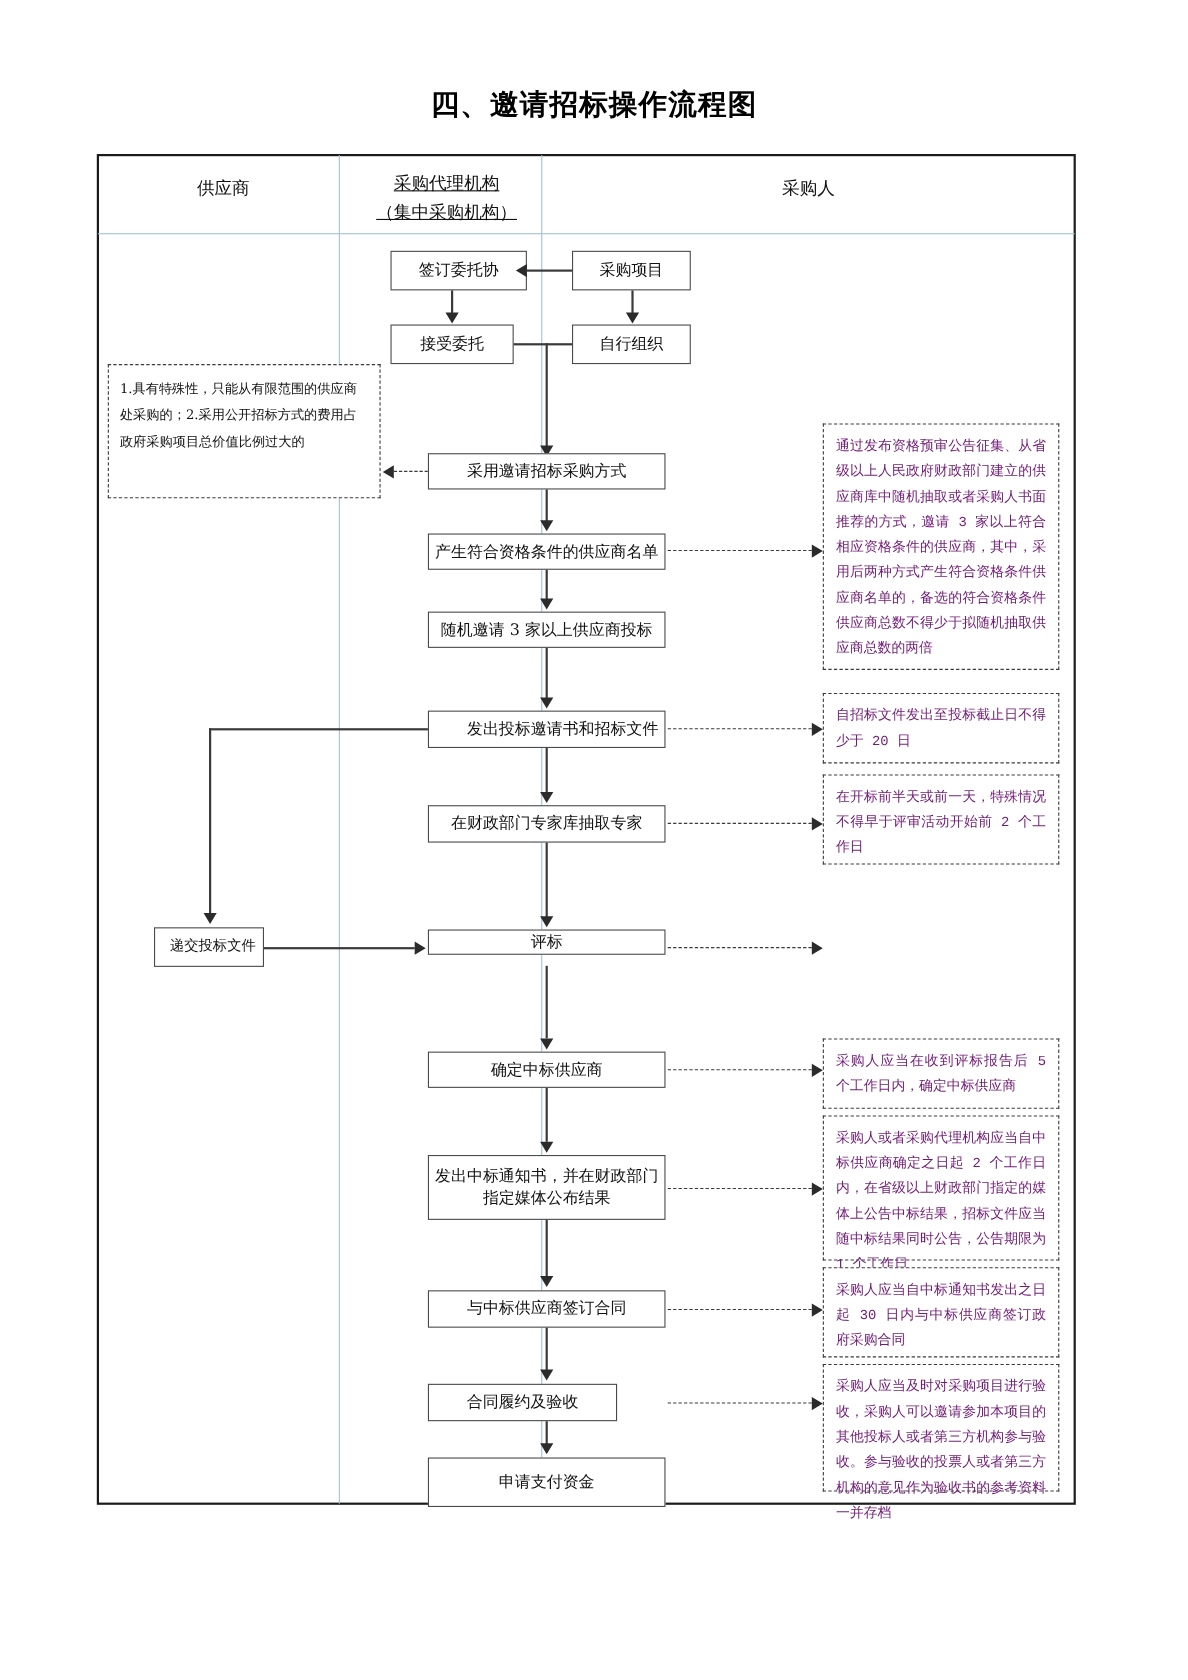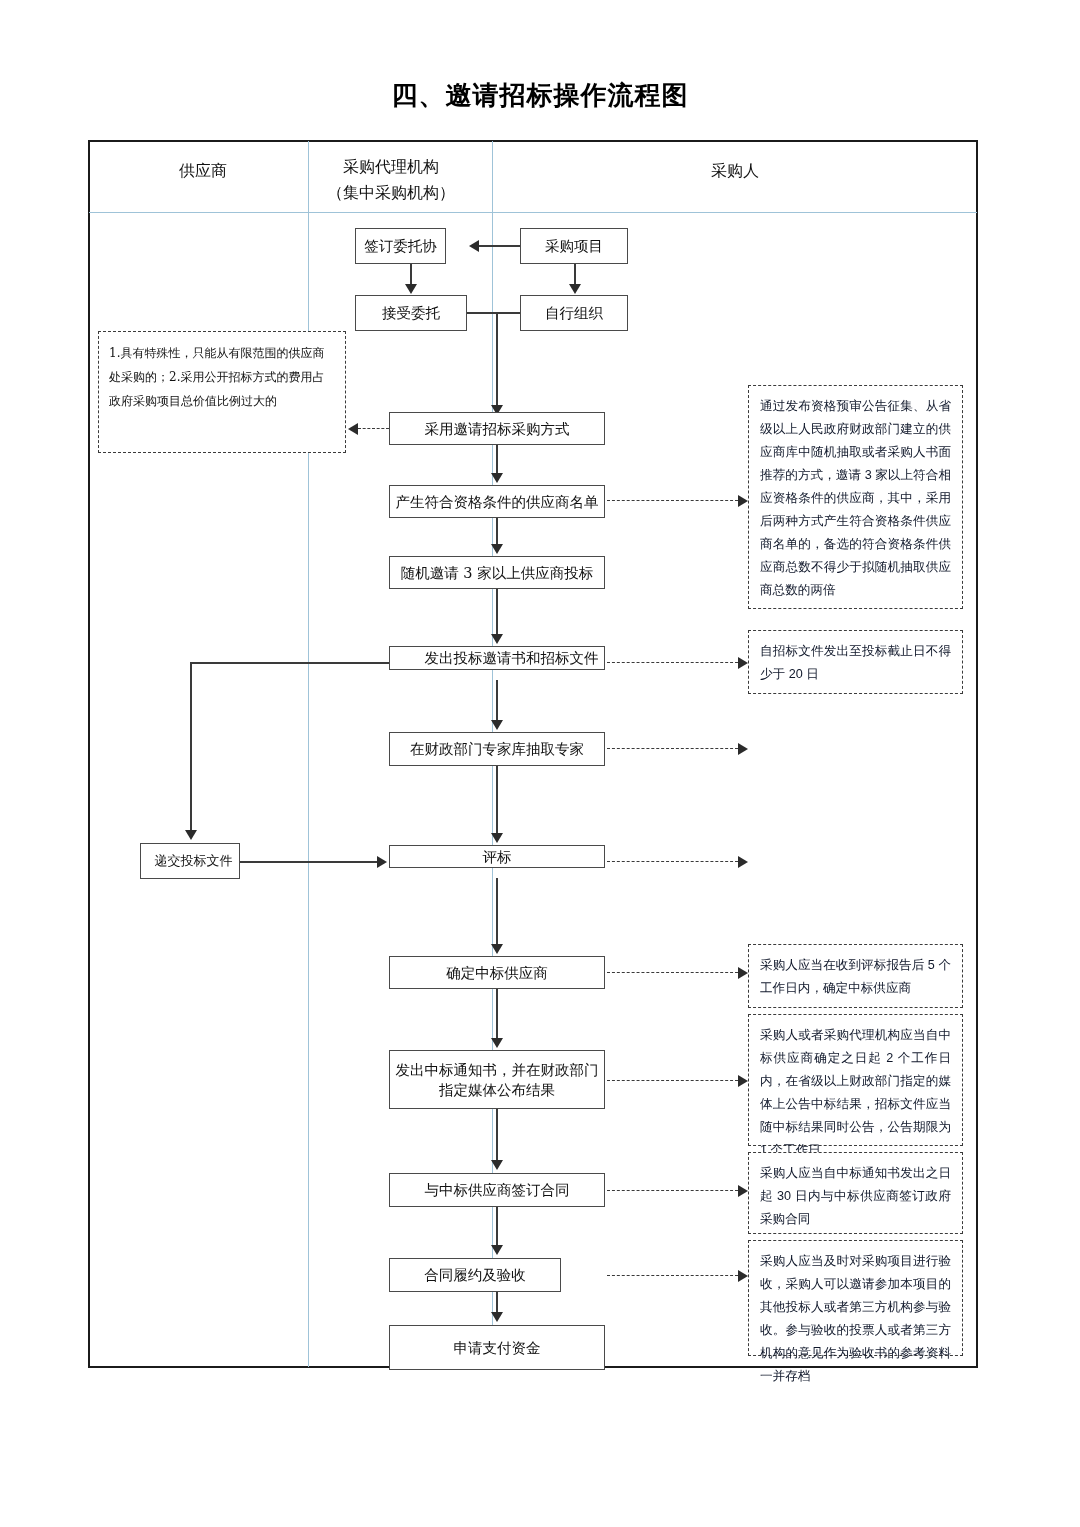--- a/index.html
+++ b/index.html
@@ -20,22 +20,22 @@
   .colhead{position:absolute;text-align:center;font-size:16px;line-height:26px;
            font-family:"DejaVu Serif","Liberation Serif",serif;color:#111;}
 
   .node{position:absolute;box-sizing:border-box;border:1.6px solid #4a4a4a;
         background:#ffffff;display:flex;align-items:center;justify-content:center;
         text-align:center;font-size:14.5px;line-height:20px;color:#111;
         font-family:"DejaVu Serif","Liberation Serif",serif;padding:2px 4px;}
 
   .note{position:absolute;box-sizing:border-box;border:1.6px dashed #3b3b3b;
         background:#ffffff;padding:9px 11px 7px 11px;
-        font-size:12.6px;line-height:23px;color:#0f172a;text-align:justify;
-        font-family:Liberation Sans, sans-serif;}
+        font-size:12.6px;line-height:23px;color:#701a75;text-align:justify;
+        font-family:Liberation Mono, monospace;}
 
   .note-left{position:absolute;box-sizing:border-box;border:1.6px dashed #3b3b3b;
         background:#ffffff;padding:9px 10px;font-size:12px;line-height:24px;
         color:#111;font-family:"DejaVu Serif","Liberation Serif",serif;}
 
   .ln{position:absolute;background:#3a3a3a;}
   .lnh{height:1.6px;}
   .lnv{width:1.6px;}
 
   .dln{position:absolute;}
@@ -58,29 +58,29 @@
 
   <div class="frame"></div>
 
   <div class="colline" style="left:308px;top:141px;height:1226px;"></div>
   <div class="colline" style="left:492px;top:141px;height:1226px;"></div>
   <div class="headline" style="top:212px;"></div>
 
   <div class="colhead" style="left:108px;top:158px;width:190px;">
     <div>供应商</div>
   </div>
-  <div class="colhead" style="left:302px;top:154px;width:178px;">
+  <div class="colhead" style="left:317px;top:154px;width:178px;text-decoration:underline;">
     <div>采购代理机构</div>
     <div>（集中采购机构）</div>
   </div>
   <div class="colhead" style="left:500px;top:158px;width:470px;">
     <div>采购人</div>
   </div>
 
-  <div class="node" style="left:355px;top:228px;width:91px;height:36px;">签订委托协</div>
+  <div class="node" style="left:355px;top:228px;width:124px;height:36px;">签订委托协</div>
   <div class="node" style="left:520px;top:228px;width:108px;height:36px;">采购项目</div>
   <div class="node" style="left:355px;top:295px;width:112px;height:36px;">接受委托</div>
   <div class="node" style="left:520px;top:295px;width:108px;height:36px;">自行组织</div>
 
   <div class="ln lnh" style="left:479px;top:245px;width:41px;"></div>
   <div class="ar ar-left" style="left:469px;top:240px;"></div>
 
   <div class="ln lnv" style="left:410px;top:264px;height:21px;"></div>
   <div class="ar ar-down" style="left:405px;top:284px;"></div>
 
@@ -91,21 +91,21 @@
   <div class="ln lnv" style="left:496px;top:312px;height:98px;"></div>
   <div class="ar ar-down" style="left:491px;top:405px;"></div>
 
   <div class="note-left" style="left:98px;top:331px;width:248px;height:122px;">1.具有特殊性，只能从有限范围的供应商处采购的；2.采用公开招标方式的费用占政府采购项目总价值比例过大的</div>
   <div class="dln dlnh" style="left:358px;top:428px;width:31px;"></div>
   <div class="ar ar-left" style="left:348px;top:423px;"></div>
 
   <div class="node" style="left:389px;top:412px;width:216px;height:33px;">采用邀请招标采购方式</div>
   <div class="node" style="left:389px;top:485px;width:216px;height:33px;">产生符合资格条件的供应商名单</div>
   <div class="node" style="left:389px;top:556px;width:216px;height:33px;">随机邀请 3 家以上供应商投标</div>
-  <div class="node" style="left:389px;top:646px;width:216px;height:24px;padding-left:33px;">发出投标邀请书和招标文件</div>
+  <div class="node" style="left:389px;top:646px;width:216px;height:34px;padding-left:33px;">发出投标邀请书和招标文件</div>
   <div class="node" style="left:389px;top:732px;width:216px;height:34px;">在财政部门专家库抽取专家</div>
   <div class="node" style="left:389px;top:845px;width:216px;height:23px;">评标</div>
   <div class="node" style="left:389px;top:956px;width:216px;height:33px;">确定中标供应商</div>
   <div class="node" style="left:389px;top:1050px;width:216px;height:59px;">发出中标通知书，并在财政部门指定媒体公布结果</div>
   <div class="node" style="left:389px;top:1173px;width:216px;height:34px;">与中标供应商签订合同</div>
   <div class="node" style="left:389px;top:1258px;width:172px;height:34px;">合同履约及验收</div>
   <div class="node" style="left:389px;top:1325px;width:216px;height:45px;">申请支付资金</div>
 
   <div class="node" style="left:140px;top:843px;width:100px;height:36px;font-size:13px;padding-left:11px;">递交投标文件</div>
 
@@ -147,20 +147,21 @@
   <div class="ar ar-right" style="left:377px;top:856px;"></div>
 
   <div class="note" style="left:748px;top:385px;width:215px;height:224px;">通过发布资格预审公告征集、从省级以上人民政府财政部门建立的供应商库中随机抽取或者采购人书面推荐的方式，邀请 3 家以上符合相应资格条件的供应商，其中，采用后两种方式产生符合资格条件供应商名单的，备选的符合资格条件供应商总数不得少于拟随机抽取供应商总数的两倍</div>
   <div class="dln dlnh" style="left:607px;top:500px;width:131px;"></div>
   <div class="ar ar-right" style="left:738px;top:495px;"></div>
 
   <div class="note" style="left:748px;top:630px;width:215px;height:64px;">自招标文件发出至投标截止日不得少于 20 日</div>
   <div class="dln dlnh" style="left:607px;top:662px;width:131px;"></div>
   <div class="ar ar-right" style="left:738px;top:657px;"></div>
 
+  <div class="note" style="left:748px;top:704px;width:215px;height:82px;">在开标前半天或前一天，特殊情况不得早于评审活动开始前 2 个工作日</div>
   <div class="dln dlnh" style="left:607px;top:748px;width:131px;"></div>
   <div class="ar ar-right" style="left:738px;top:743px;"></div>
 
   <div class="dln dlnh" style="left:607px;top:861px;width:131px;"></div>
   <div class="ar ar-right" style="left:738px;top:856px;"></div>
 
   <div class="note" style="left:748px;top:944px;width:215px;height:64px;">采购人应当在收到评标报告后 5 个工作日内，确定中标供应商</div>
   <div class="dln dlnh" style="left:607px;top:972px;width:131px;"></div>
   <div class="ar ar-right" style="left:738px;top:967px;"></div>
 

